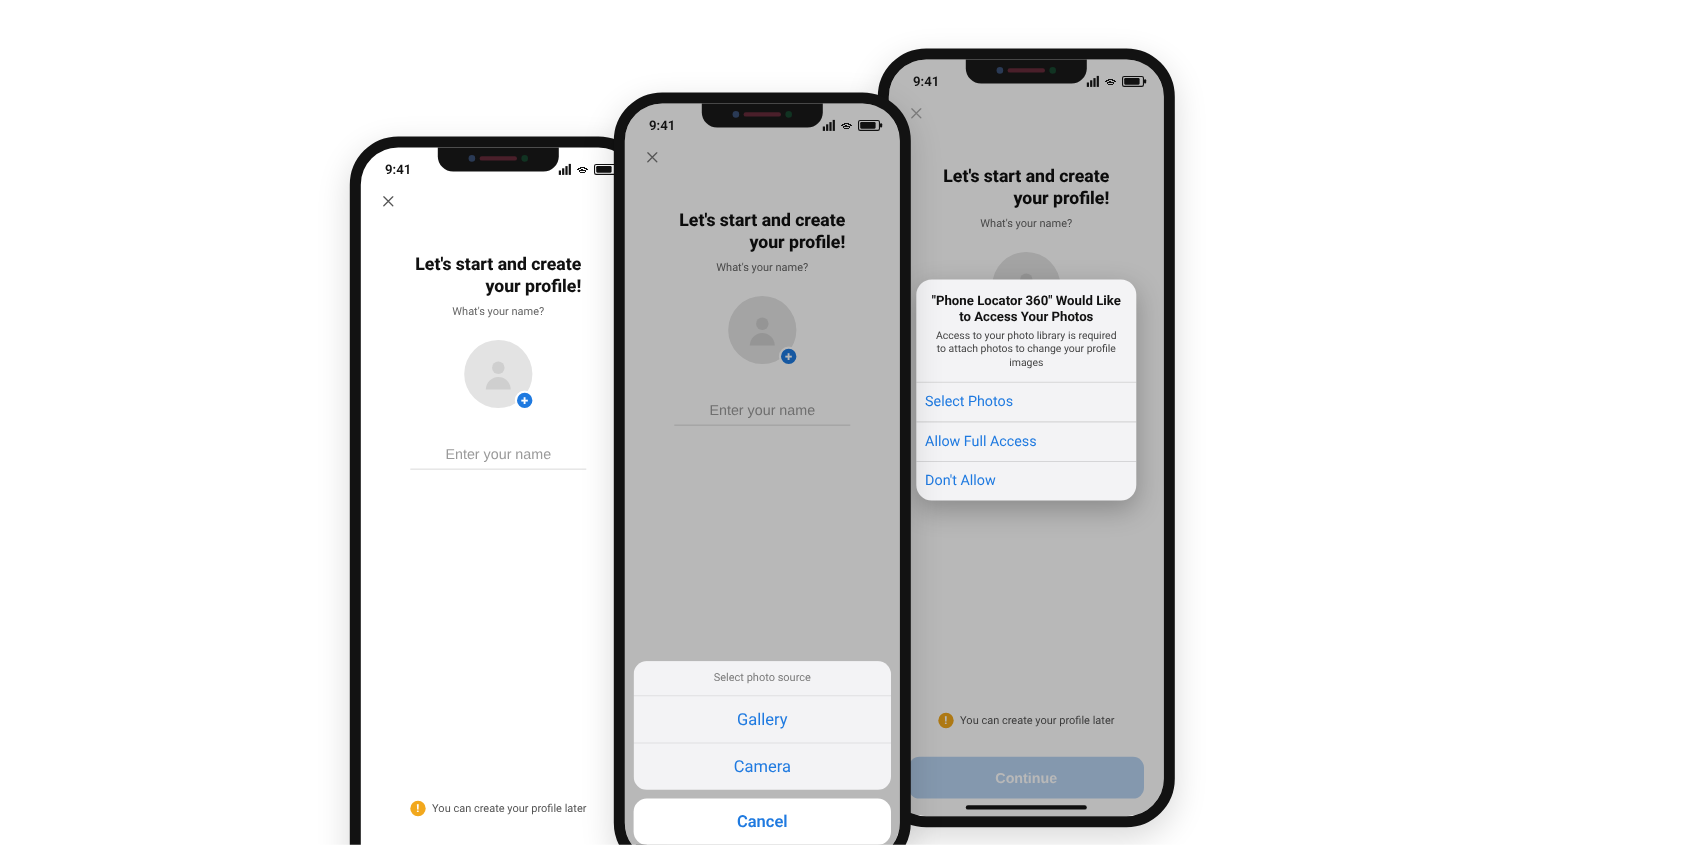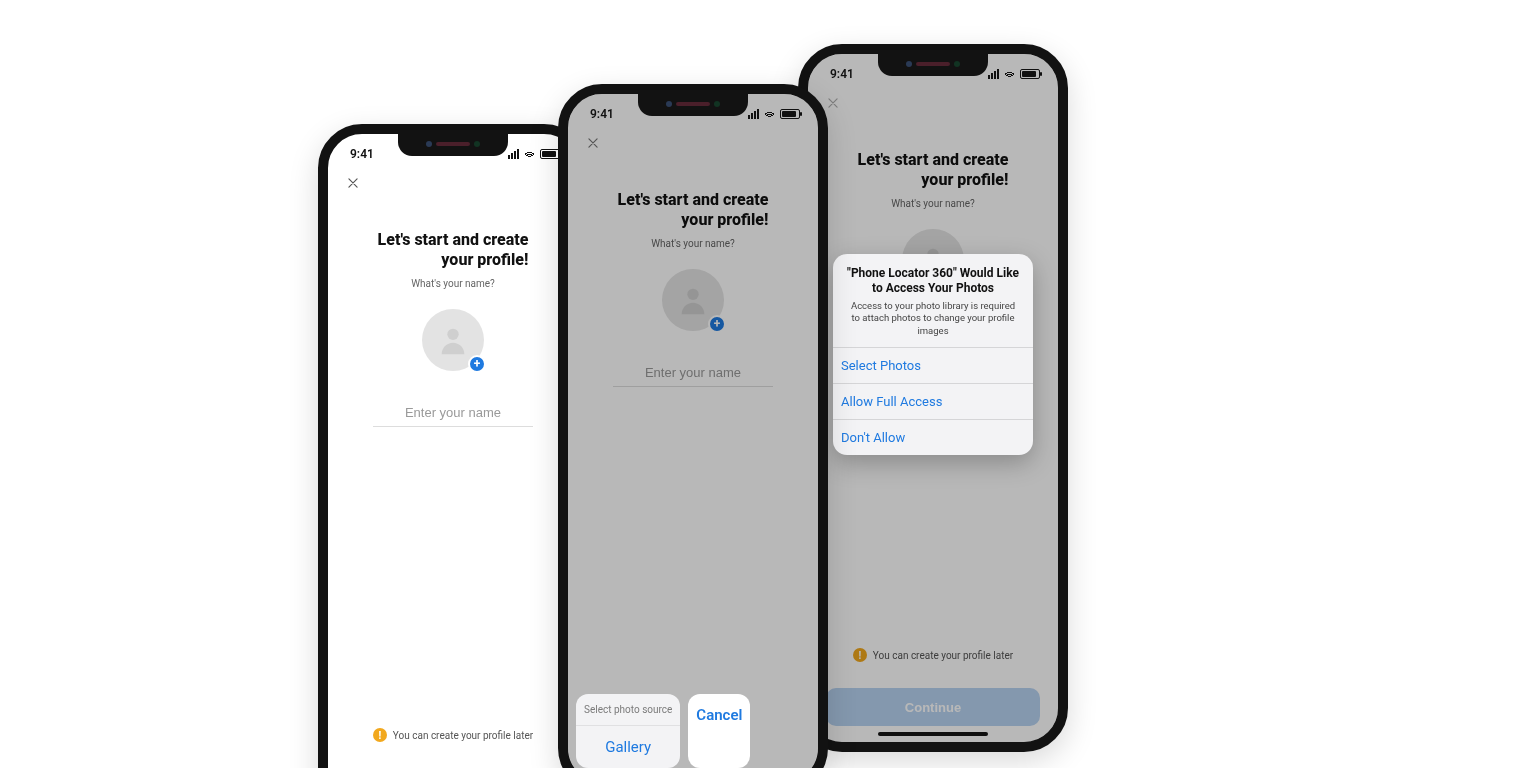--- a/index.html
+++ b/index.html
@@ -157,21 +157,21 @@
   }
   .home-indicator {
     position:absolute; bottom:6px; left:50%; transform:translateX(-50%);
     width: 110px; height:4px; border-radius:3px; background:#0e0e0e;
     z-index: 60;
   }
 
   
   .sheet-wrap {
     position:absolute; left:8px; right:8px; bottom:14px; z-index:40;
-    display:flex; flex-direction:row; gap:8px;
+    display:flex; flex-direction:column; gap:8px;
   }
   .sheet-card {
     background: rgba(244,244,246,0.98);
     border-radius:12px;
     overflow:hidden;
     backdrop-filter: blur(6px);
   }
   .sheet-title {
     text-align:center; font-size:10px; color:#7b7b7b;
     padding:10px 8px;
@@ -179,21 +179,21 @@
   }
   .sheet-item {
     text-align:center; font-size:15px; color:#1f7ae0;
     padding:12px 8px;
     border-bottom:1px solid rgba(0,0,0,0.08);
   }
   .sheet-item:last-child { border-bottom:none; }
   .sheet-cancel {
     background:#ffffff;
     border-radius:12px;
-    font-size:15px; font-weight:600;
+    text-align:center; font-size:15px; font-weight:600;
     color:#1f7ae0;
     padding:12px 8px;
   }
 
   
   .alert {
     position:absolute; left:50%; top:200px; transform:translateX(-50%);
     width: 200px;
     background:#f3f3f5;
     border-radius:14px;
@@ -328,20 +328,21 @@
           <span class="info-badge">!</span>
           <span></span>
         </div>
       <button class="continue-btn" style="visibility:hidden"></button>
     </div>
     <div class="screen-bg"></div>
     <div class="sheet-wrap">
       <div class="sheet-card">
         <div class="sheet-title">Select photo source</div>
         <div class="sheet-item">Gallery</div>
+        <div class="sheet-item">Camera</div>
       </div>
       <div class="sheet-cancel">Cancel</div>
     </div>
     <div class="home-indicator"></div>
   </div>
 
   <div id="phone3" class="phone dim">
     <div class="side-btn left1"></div>
       <div class="side-btn left2"></div>
       <div class="side-btn left3"></div>

